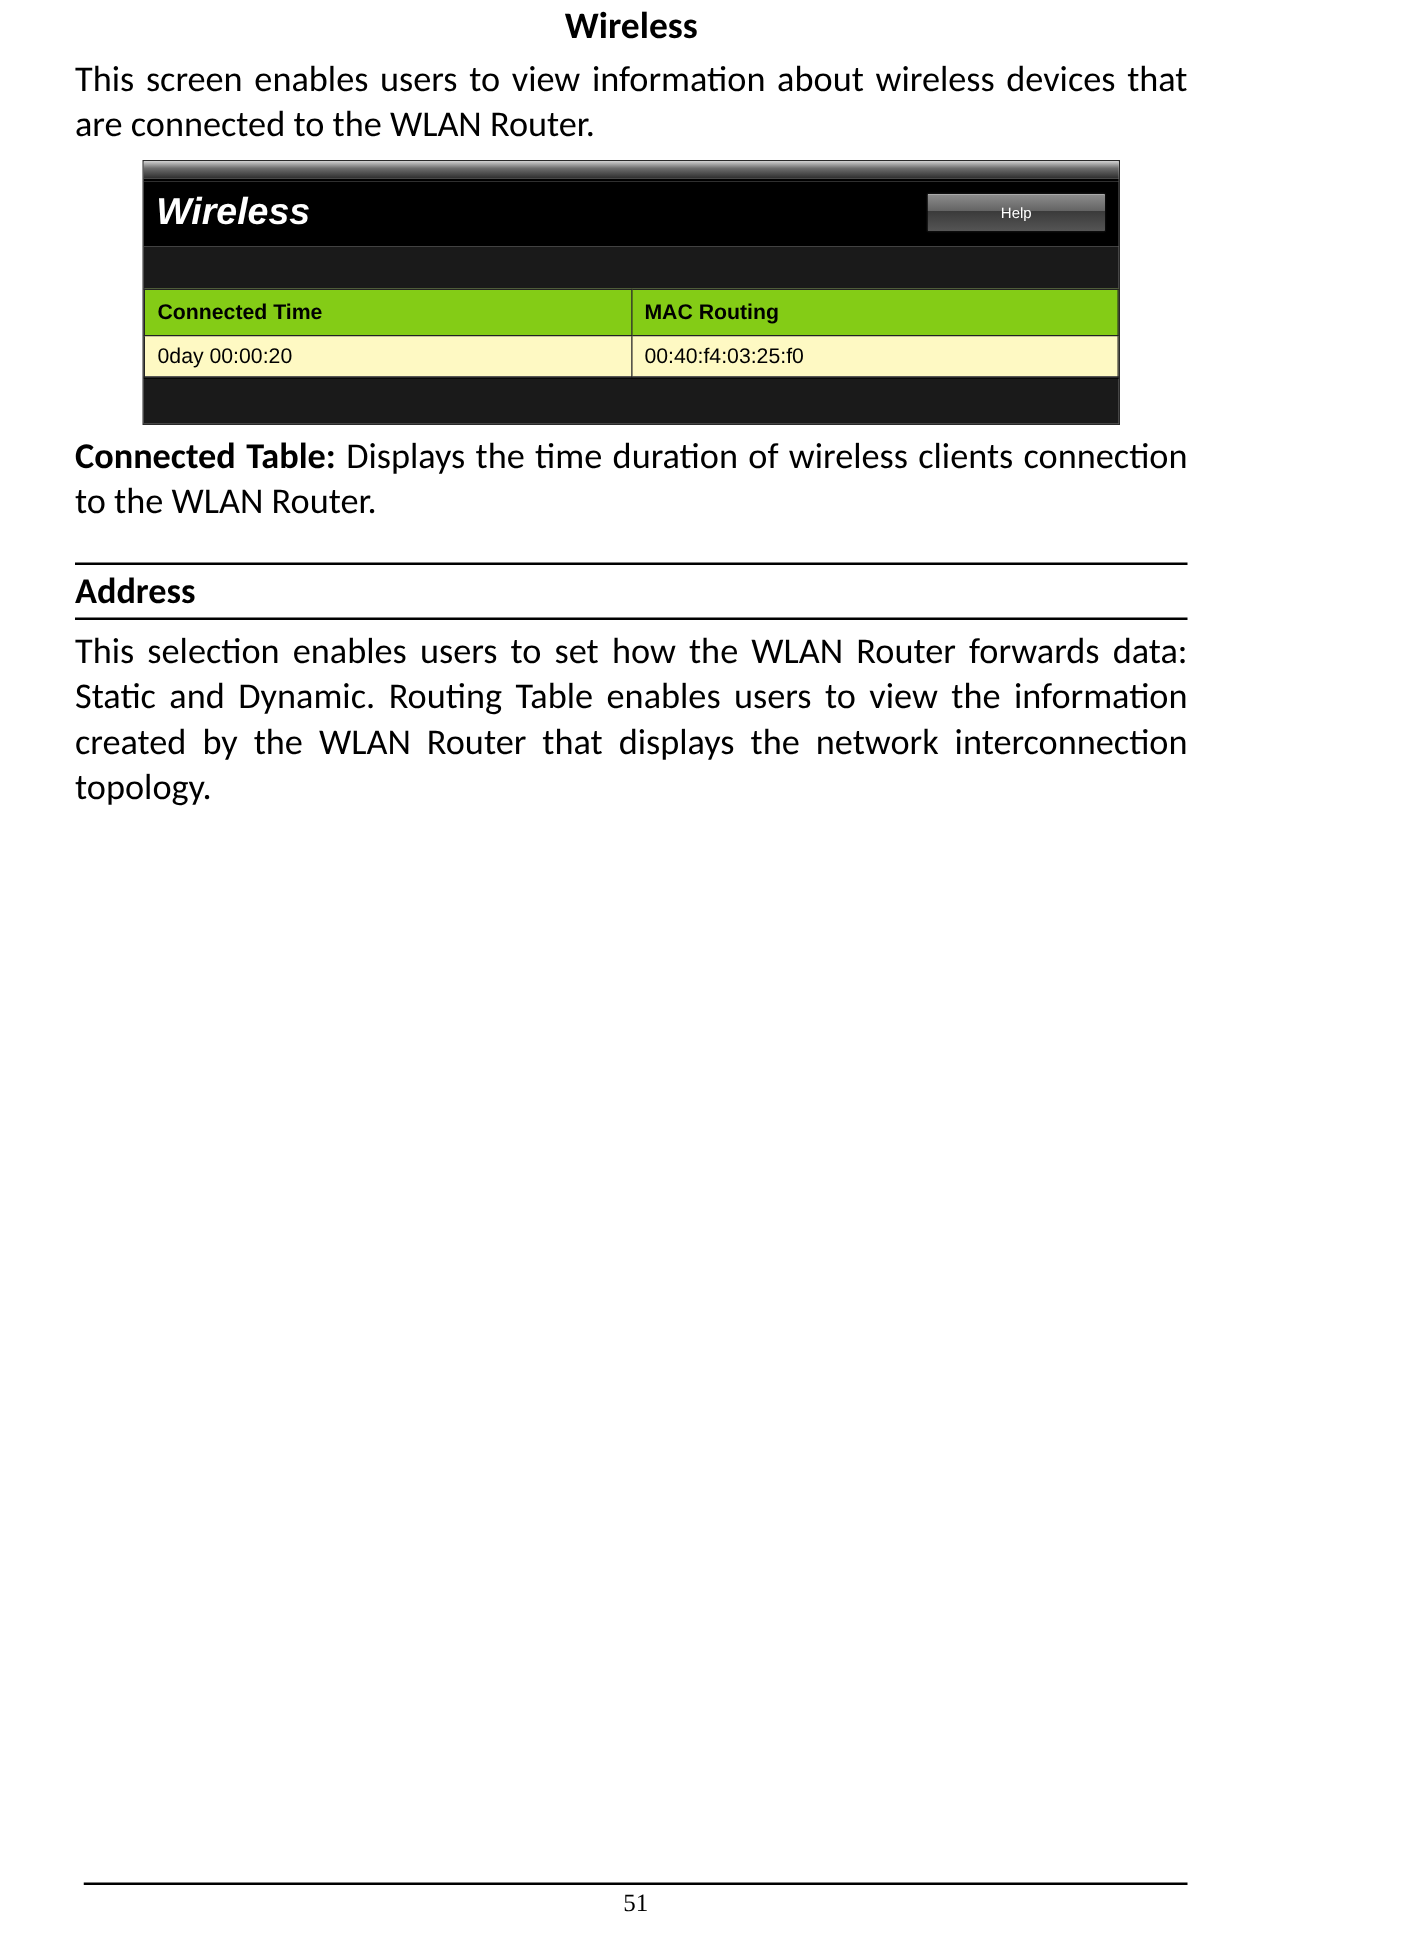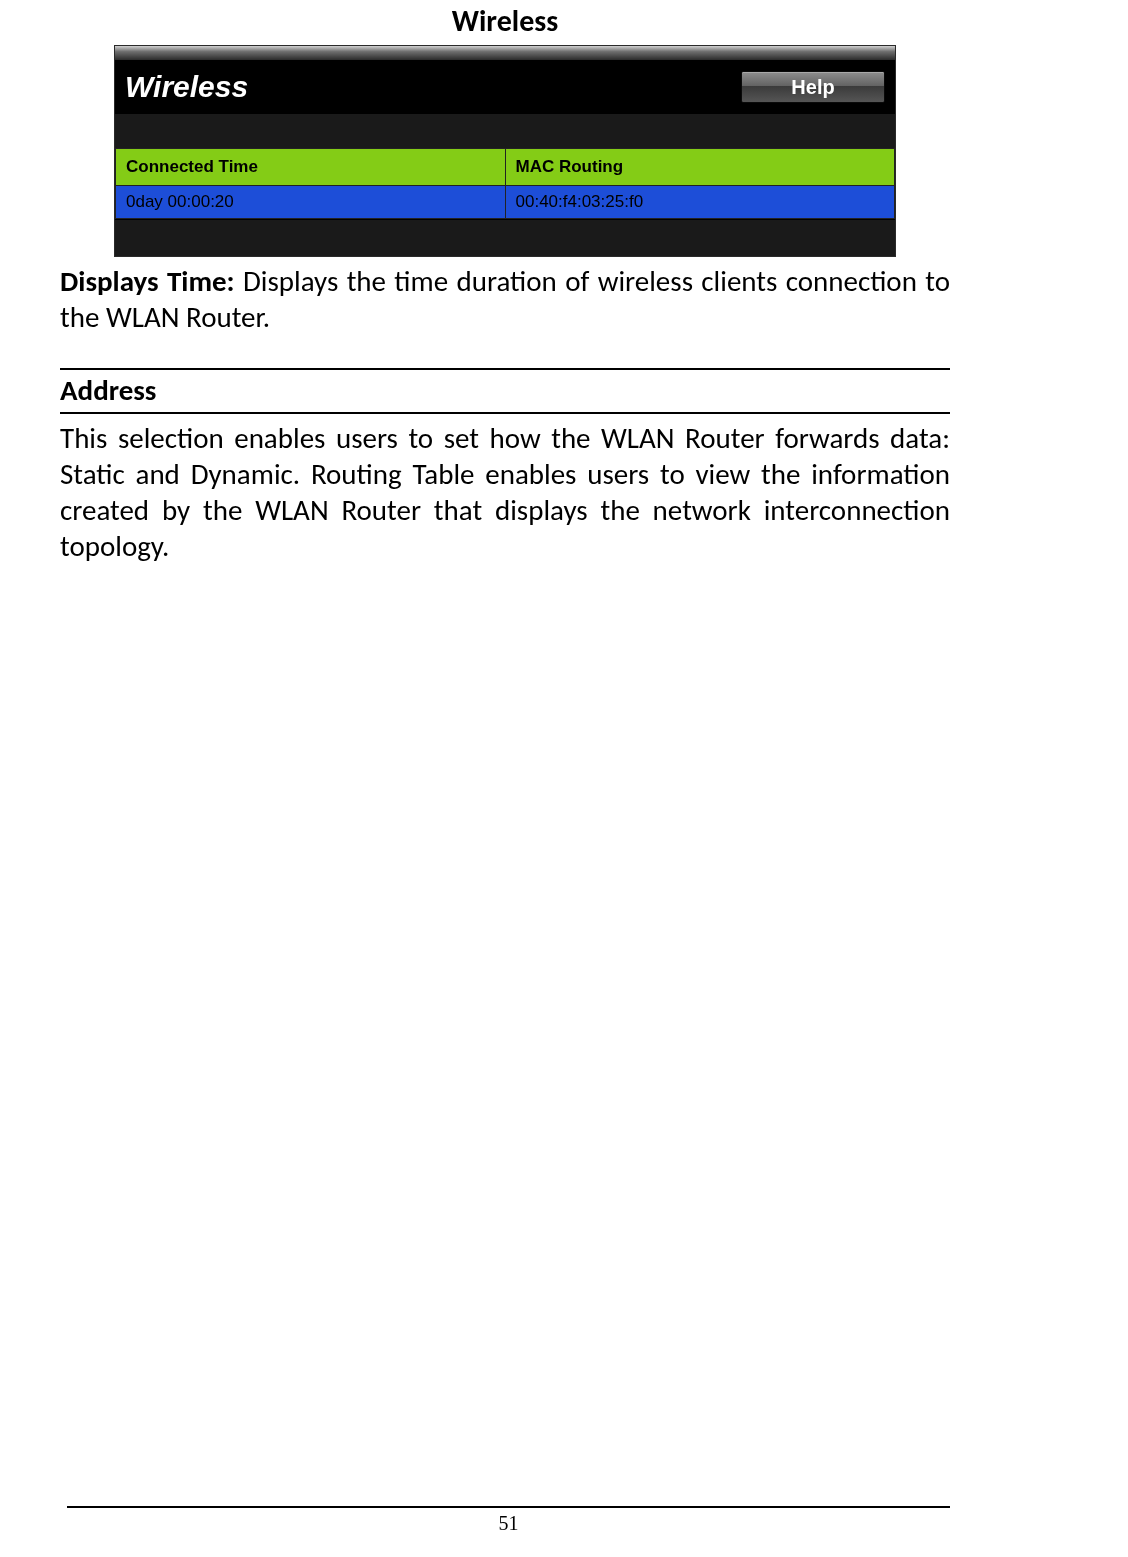--- a/index.html
+++ b/index.html
@@ -63,22 +63,22 @@
     display: inline-flex;
     align-items: center;
     justify-content: center;
     width: 142px;
     height: 30px;
     border: 1px solid #0a0a0a;
     border-radius: 2px;
     background: linear-gradient(#8e8e8e, #646464 45%, #3a3a3a 46%, #555555);
     color: #fff;
     font-family: Arial, sans-serif;
-    font-weight: 700;
-    font-size: 20px;
+    font-weight: 400;
+    font-size: 12px;
     cursor: pointer;
     box-shadow: inset 0 1px 0 rgba(255,255,255,0.25);
   }
   .panel-gap {
     background: #1a1a1a;
     height: 34px;
   }
 
   .grid-table {
     width: 100%;
@@ -88,21 +88,21 @@
   }
   .grid-table th {
     background: #84cc16;
     border: 1px solid #222;
     text-align: left;
     font-weight: 700;
     font-size: 17px;
     padding: 8px 10px;
   }
   .grid-table td {
-    background: #1d4ed8;
+    background: #fef9c3;
     border: 1px solid #222;
     font-size: 17px;
     padding: 6px 10px;
   }
   .panel-bottom {
     background: #1a1a1a;
     height: 36px;
     border-top: 1px solid #000;
   }
 
@@ -147,20 +147,21 @@
     font-size: 20px;
   }
 </style>
 </head>
 <body>
 
 <div class="page">
 
   <div class="title">Wireless</div>
 
+  <p class="intro">This screen enables users to view information about wireless devices that are connected to the WLAN Router.</p>
 
   <div class="panel-wrap">
     <div class="panel-topbar"></div>
     <div class="panel-header">
       <span class="panel-title">Wireless</span>
       <span class="help-btn">Help</span>
     </div>
     <div class="panel-gap"></div>
     <table class="grid-table">
       <colgroup>
@@ -177,21 +178,21 @@
         <tr>
           <td>0day 00:00:20</td>
           <td>00:40:f4:03:25:f0</td>
         </tr>
       </tbody>
     </table>
     <div class="panel-bottom"></div>
   </div>
 
   <p class="def">
-    <span class="label">Displays Time:</span><span> Displays the time duration of wireless clients connection to the WLAN Router.</span>
+    <span class="label">Connected Table:</span><span> Displays the time duration of wireless clients connection to the WLAN Router.</span>
   </p>
 
 
   <div class="section-divider-top"></div>
   <div class="section-heading">Address</div>
   <div class="section-divider-bottom"></div>
 
   <p class="intro">This selection enables users to set how the WLAN Router forwards data: Static and Dynamic. Routing Table enables users to view the information created by the WLAN Router that displays the network interconnection topology.</p>
 
   <div class="footer">

